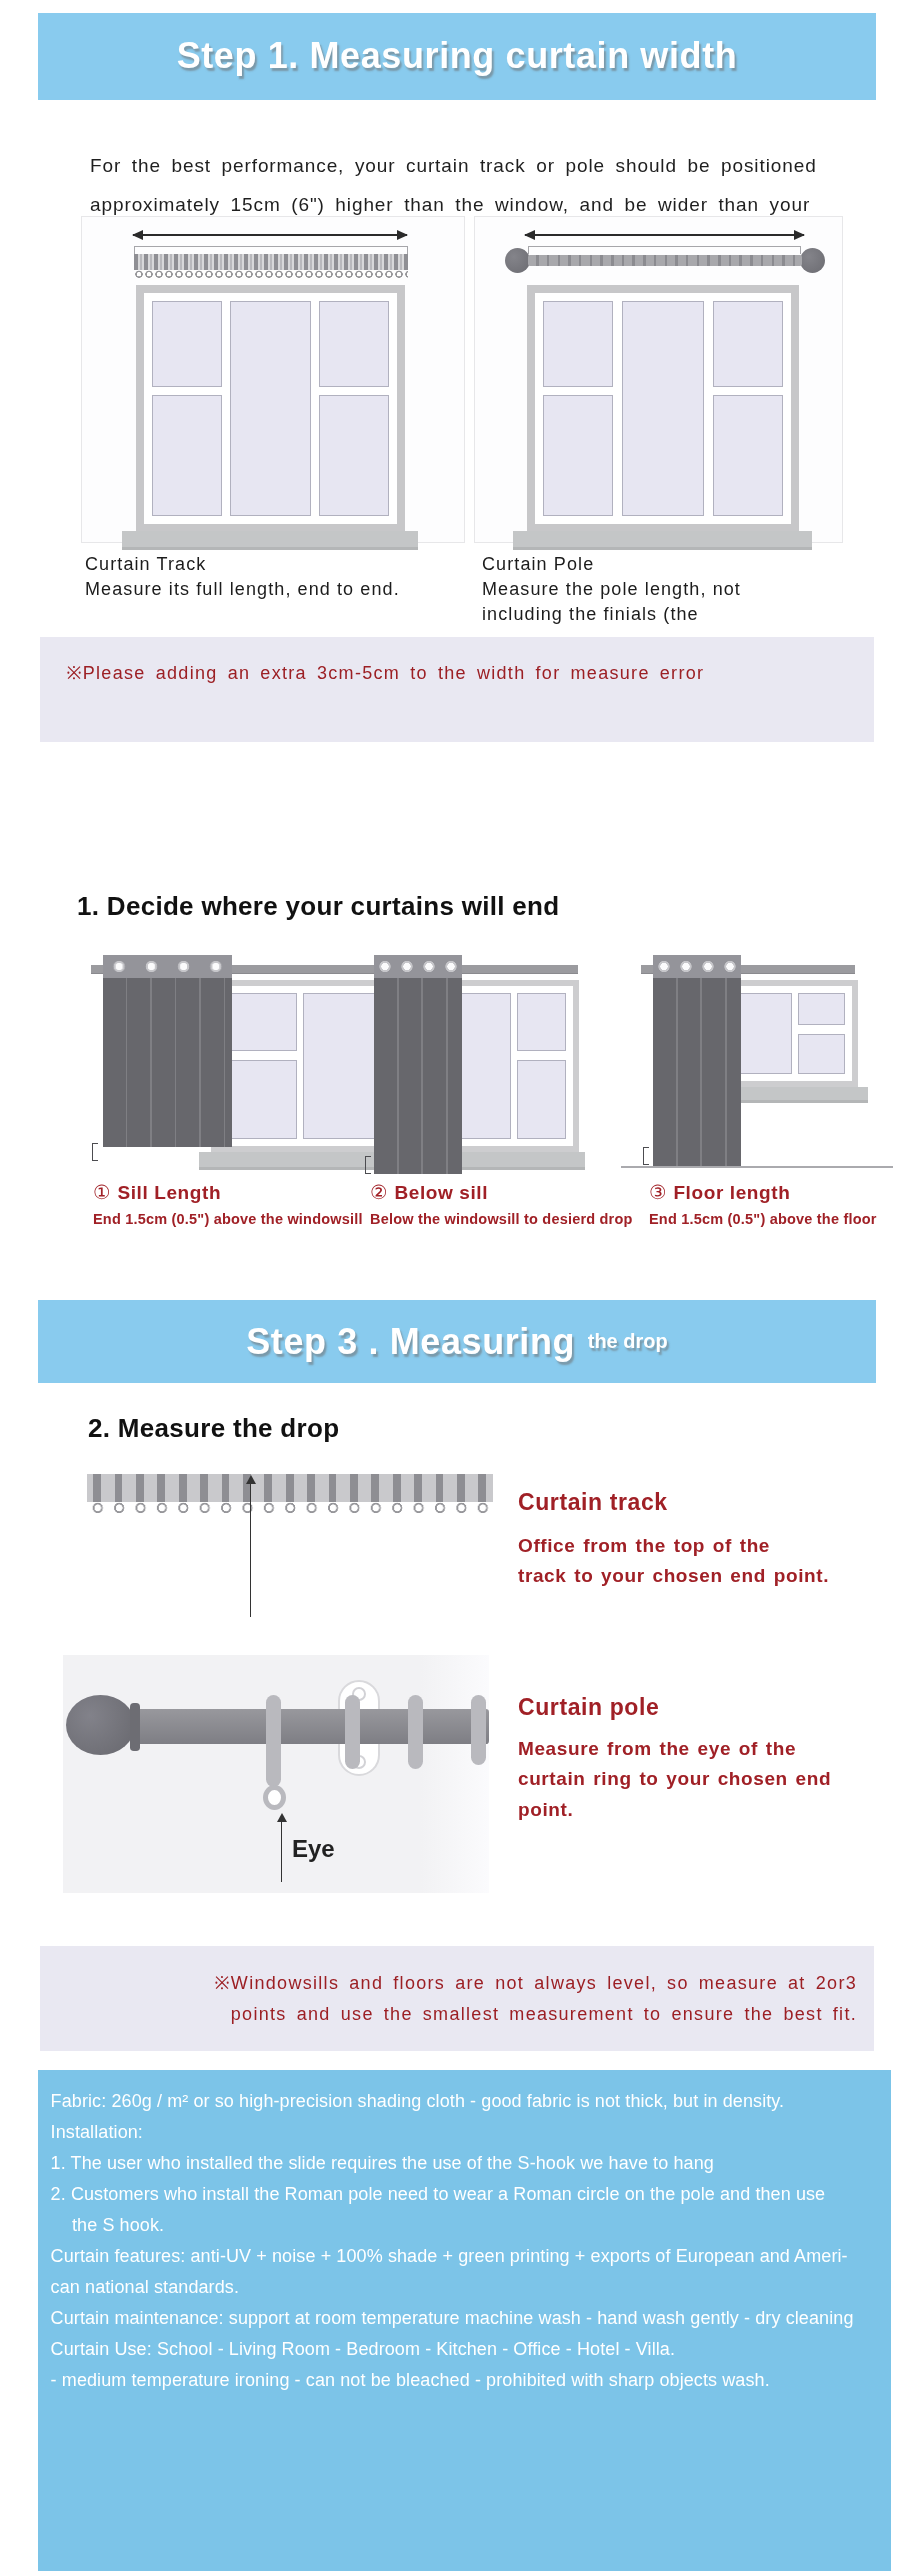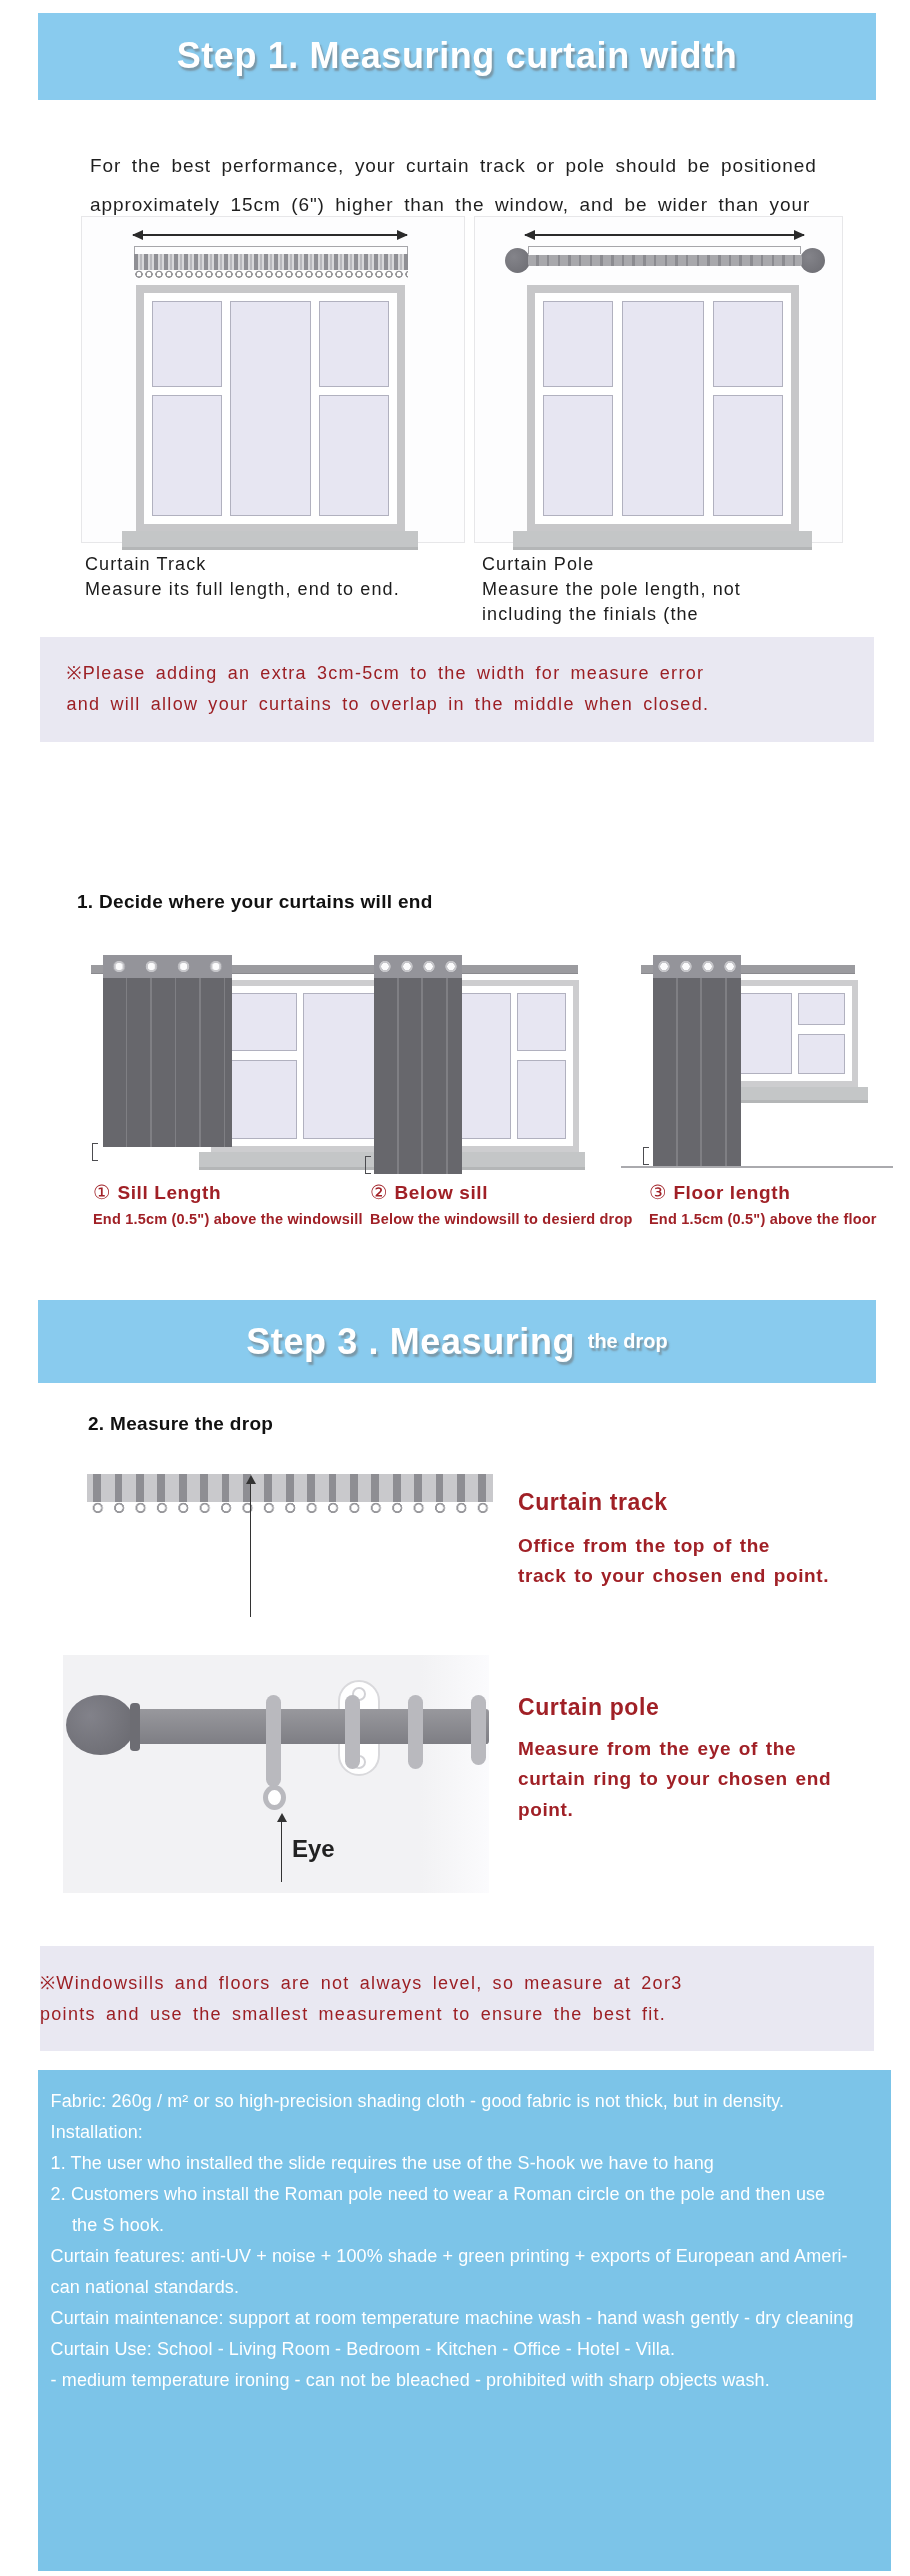--- a/index.html
+++ b/index.html
@@ -13,21 +13,21 @@
                  text-shadow:1.9px 2.5px 1.9px rgba(110,110,110,0.55); white-space:nowrap; }
   .banner-sub { font-size:20px; font-weight:bold; color:#ffffff; margin-left:12.6px;
                 text-shadow:1.9px 2.5px 1.9px rgba(110,110,110,0.55); }
   #banner1 { top:12.6px; }
   #banner2 { top:774px; height:83px; }
   #banner3 { top:1300px; height:83px; }
 
   
   .intro { position:absolute; left:90px; top:146px; width:786px; font-size:19px; color:#1f1f1f;
            letter-spacing:0.9px; word-spacing:4.4px; line-height:39px; white-space:nowrap; }
-  .heading { position:absolute; font-size:19px; font-weight:bold; color:#111; letter-spacing:0.3px; white-space:nowrap; }
+  .heading { position:absolute; font-size:26px; font-weight:bold; color:#111; letter-spacing:0.3px; white-space:nowrap; }
   #heading1 { left:77px; top:891px; }
   #heading2 { left:88px; top:1413px; }
 
   
   .card { position:absolute; top:216px; height:327px; background:#fdfdfe; border:0.6px solid #e7e7e9; }
   #cardA { left:81px; width:384px; }
   #cardB { left:474px; width:369px; }
 
   .harrow { position:absolute; height:1.9px; background:#2b2b2b; }
   .harrow::before, .harrow::after { content:""; position:absolute; top:-4.4px; width:0; height:0;
@@ -71,21 +71,21 @@
   .opt-desc  { position:absolute; font-size:14.5px; font-weight:bold; color:#A02026; letter-spacing:0.2px; white-space:nowrap; }
   .opt-title .marker { font-weight:normal; font-size:19.5px; margin-right:6.3px; }
 
   
   .capt { position:absolute; font-size:18px; color:#1c1c1c; letter-spacing:1.1px; line-height:25px; white-space:nowrap; }
 
   
   .note { position:absolute; left:40px; width:834px; height:105px; background:#E9E8F2; color:#9C1F24; }
   .note div { font-size:18px; letter-spacing:1.3px; word-spacing:3.8px; line-height:31px; white-space:nowrap; }
   #note1 { top:637px; padding:21px 0 0 26.4px; }
-  #note2 { top:1946px; padding:22px 2px 0 0; text-align:left; }
+  #note2 { top:1946px; padding:22px 17px 0 0; text-align:right; }
 
   
   .track3 { position:absolute; left:87px; top:1474px; width:406px; height:28px; background:#c9c9cc;
       background-image:repeating-linear-gradient(90deg,rgba(0,0,0,0) 0 6.3px,#8e8e93 6.3px 14px,rgba(0,0,0,0) 14px 21.4px); }
   .eyerow3 { position:absolute; left:87px; top:1502px; width:406px; height:12.6px;
       background-image:radial-gradient(circle at 7px 5.7px,#ffffff 3.1px,#96969a 3.6px 4.8px,rgba(0,0,0,0) 5.3px);
       background-size:21.4px 12.6px; background-repeat:repeat-x; background-position:3.8px 0; }
   .varrow { position:absolute; width:1.3px; background:#333; }
   .varrow::before { content:""; position:absolute; top:-8.8px; left:-4.4px; width:0; height:0;
       border-left:5px solid transparent; border-right:5px solid transparent; border-bottom:9.4px solid #333; }
@@ -183,21 +183,20 @@
     <div>Measure its full length, end to end.</div>
   </div>
   <div class="capt" style="left:482px; top:552px;">
     <div>Curtain Pole</div>
     <div>Measure the pole length, not</div>
     <div>including the finials (the</div>
   </div>
 
   <div class="note" id="note1">
     <div>※Please adding an extra 3cm-5cm to the width for measure error</div>
-    <div>and will allow your curtains to overlap in the middle when closed.</div>
   </div>
 
 
   <div class="heading" id="heading1">1. Decide where your curtains will end</div>
 
   <div>
     <div class="pole2" style="left:91px; top:965px; width:352px;"></div>
     <div class="win2 winframe" style="left:211px; top:980px; width:270px; height:172px;">
       <div class="win-in">
         <div class="wcol side">

